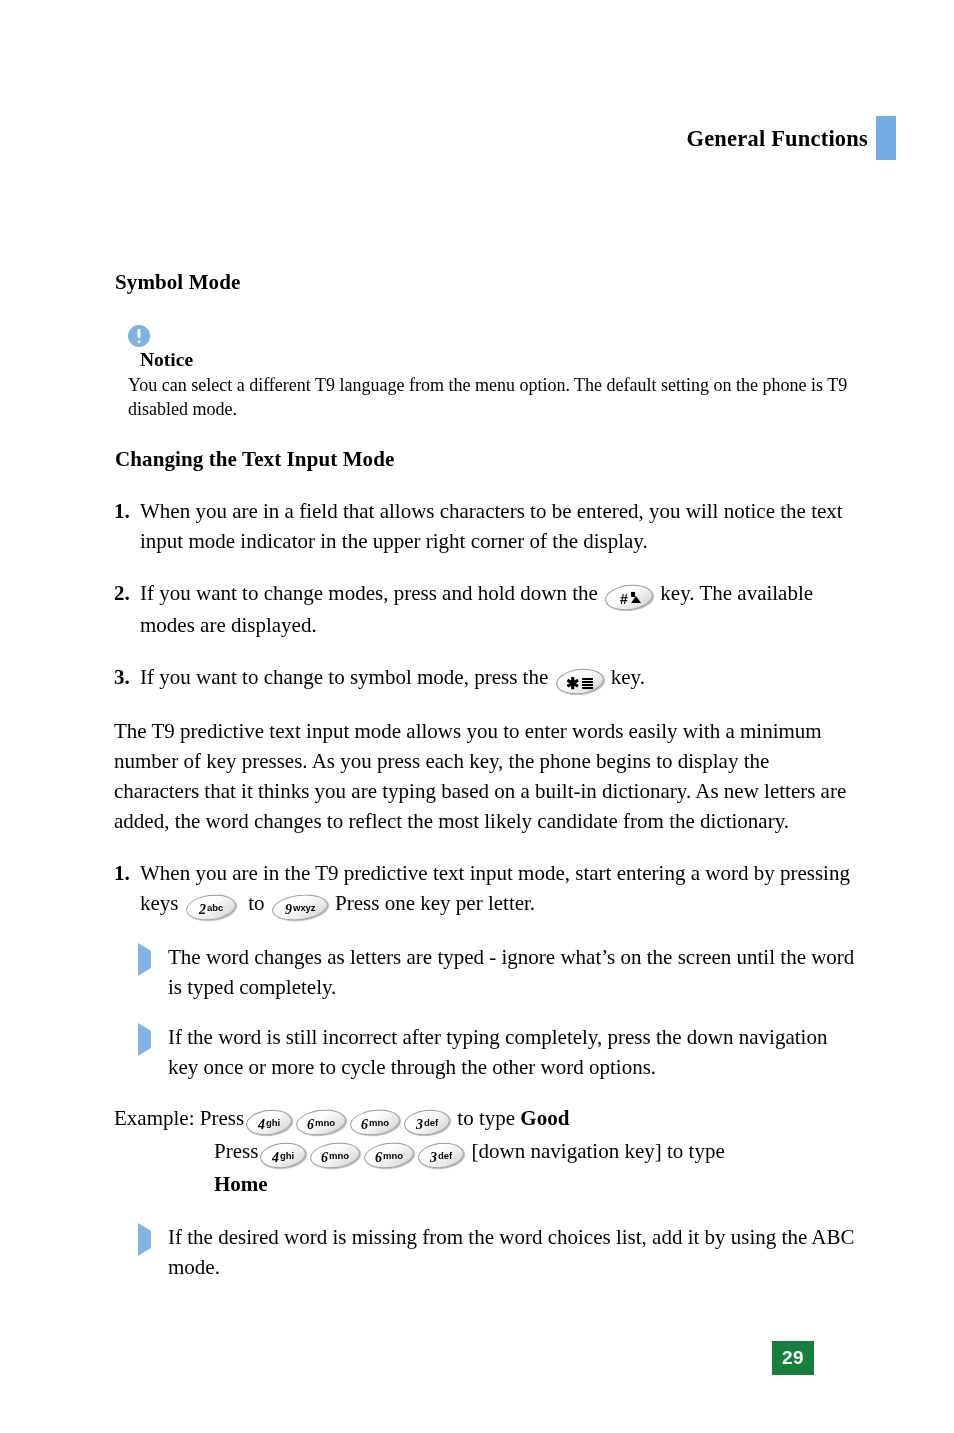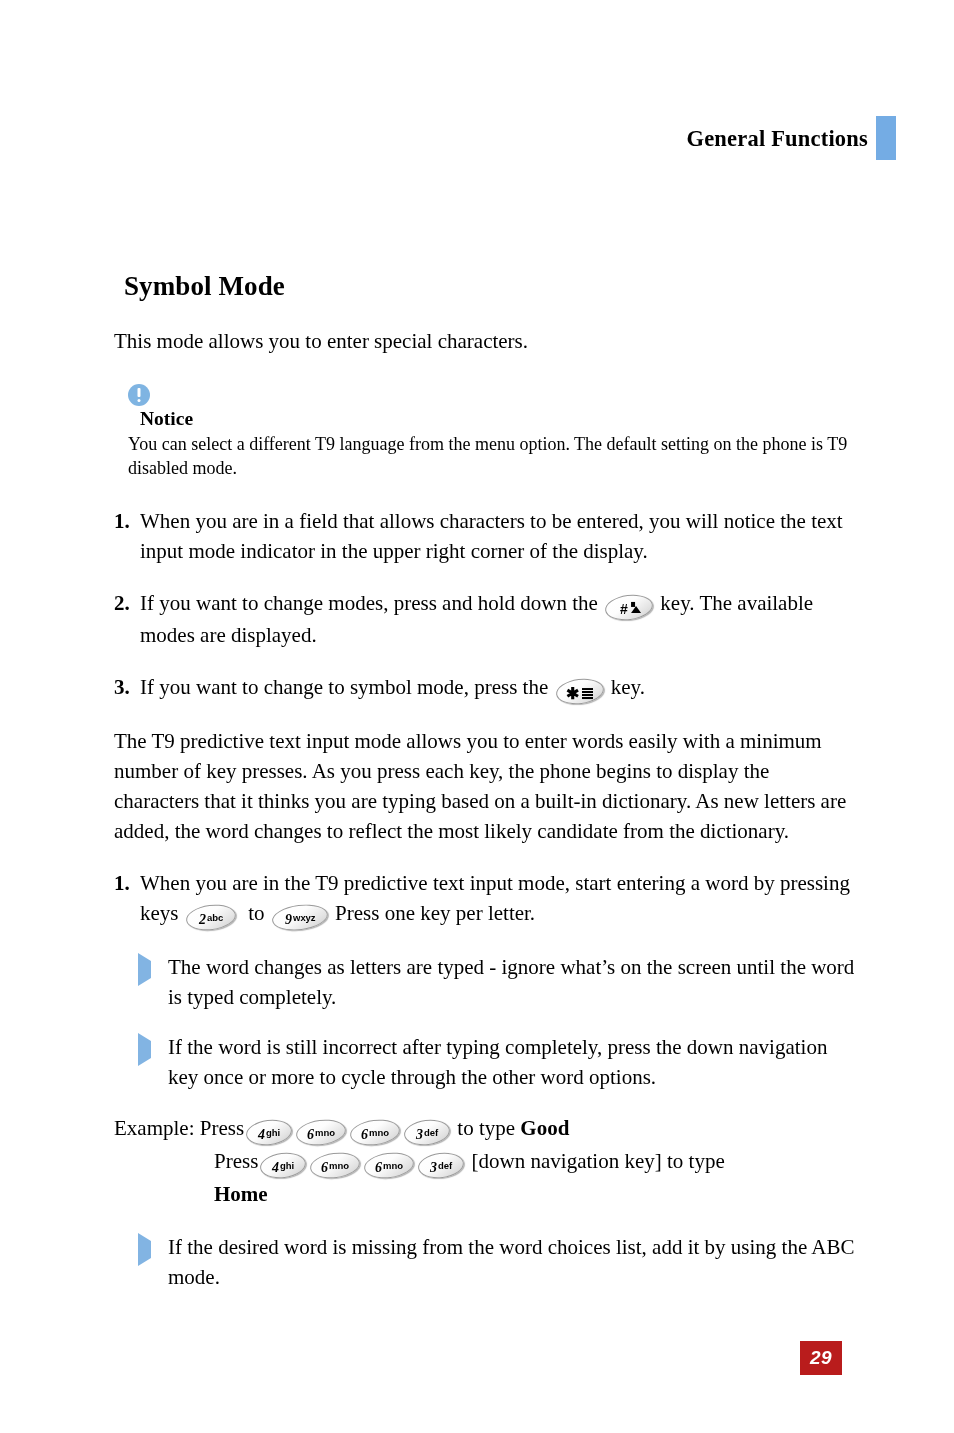--- a/index.html
+++ b/index.html
@@ -50,23 +50,23 @@
 
   
   .content {
     position: absolute;
     left: 114px;
     top: 270px;
     width: 742px;
   }
 
   h2.section-heading {
-    font-size: 27px;
-    font-weight: bold;
-    margin: 0 0 24px 10px;
+    font-size: 21px;
+    font-weight: bold;
+    margin: 0 0 24px 1px;
     line-height: 1.2;
     letter-spacing: 0.1px;
   }
   h2.section-heading.tight-top { margin-top: 0; }
 
   p.para {
     font-size: 21px;
     line-height: 30px;
     margin: 0 0 22px 0;
     text-align: left;
@@ -259,57 +259,56 @@
     margin-left: 3px;
     position: relative;
     top: 1px;
     background:
       linear-gradient(to bottom, #000 0 2px, transparent 2px 3px, #000 3px 5px, transparent 5px 6px, #000 6px 8px, transparent 8px 9px, #000 9px 11px);
   }
 
   
   .page-badge {
     position: absolute;
-    left: 800px;
+    left: 772px;
     top: 1341px;
     width: 42px;
     height: 34px;
-    background: #b91c1c;
+    background: #15803d;
     color: #ffffff;
     font-family: "Liberation Sans", sans-serif;
     font-size: 19px;
     font-weight: bold;
     display: flex;
     align-items: center;
     justify-content: center;
     letter-spacing: 0.5px;
-    font-style: italic;
   }
 </style>
 </head>
 <body>
 
 <div class="page">
 
   <div class="header">
     <span class="header-title">General Functions</span>
     <span class="header-bar"></span>
   </div>
 
   <div class="content">
 
     <h2 class="section-heading tight-top">Symbol Mode</h2>
-    <p class="para">This mode allows you to enter special characters.</p>
 
     <div class="notice">
       <span class="notice-icon"></span>
       <span class="notice-label">Notice</span>
       <span class="notice-text">You can select a different T9 language from the menu option. The default setting on the phone is T9 disabled mode.</span>
     </div>
 
+    <h2 class="section-heading">Changing the Text Input Mode</h2>
 
     <div class="num-item">
       <span class="num-marker">1.</span>
       <span class="num-body">When you are in a field that allows characters to be entered, you will notice the text input mode indicator in the upper right corner of the display.</span>
     </div>
 
     <div class="num-item">
       <span class="num-marker">2.</span>
       <span class="num-body"><span>If you want to change modes, press and hold down the</span>&nbsp;<span class="key sym"><span class="inner"><span class="hash">#</span><span class="shift-wrap"><span class="shift-arrow"></span><span class="shift-stem"></span></span></span></span>&nbsp;<span>key. The available modes are displayed.</span></span>
     </div>

